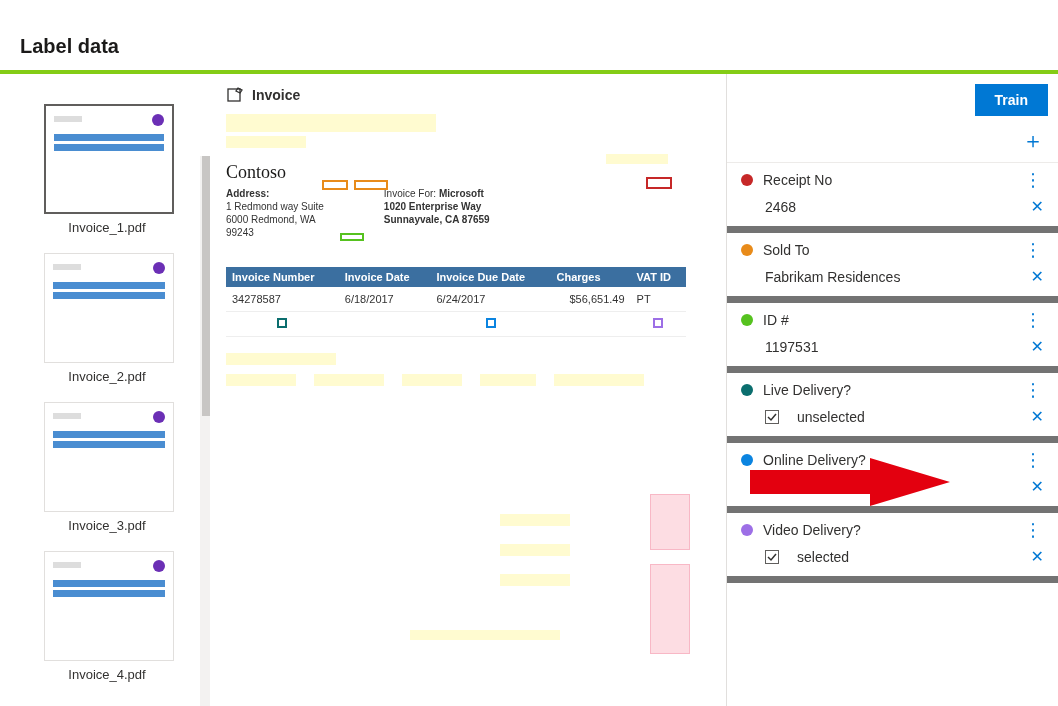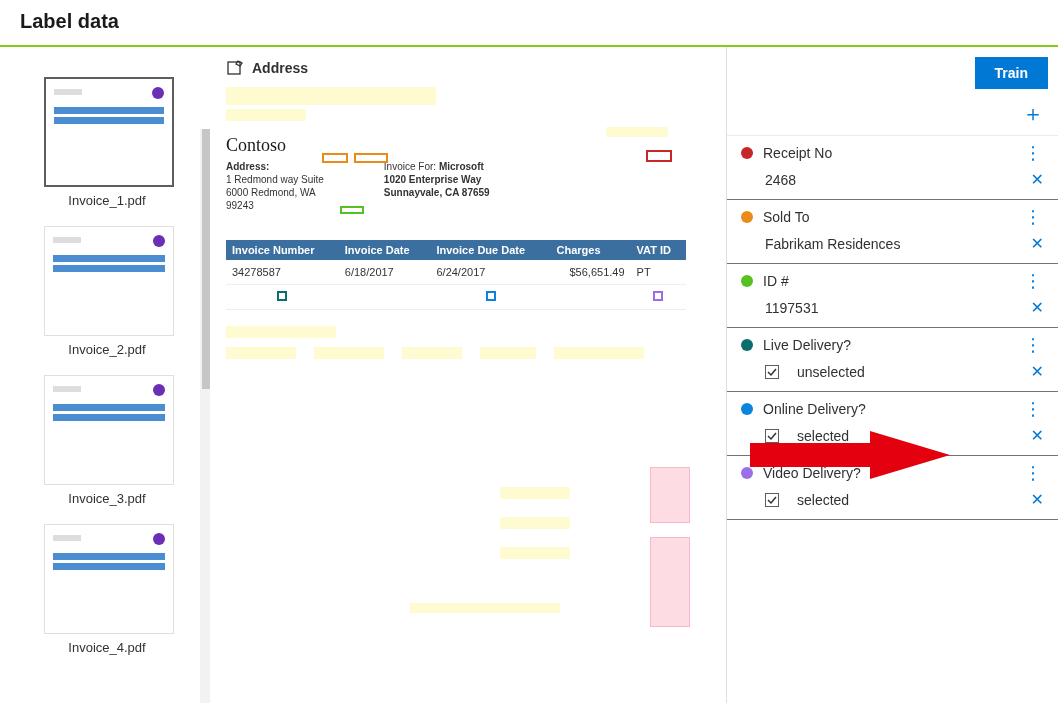--- a/index.html
+++ b/index.html
@@ -1,17 +1,17 @@
 <!DOCTYPE html>
 <html><head>
 <meta charset="utf-8">
 <style>
   * { box-sizing: border-box; margin: 0; padding: 0; }
   body { font-family: "Segoe UI", Arial, sans-serif; font-size: 13px; color: #323130; background: #fff; width: 1058px; height: 706px; overflow: hidden; }
-  .header { padding: 10px 20px 12px; border-bottom: 2px solid #84cc16; }
+  .header { padding: 10px 20px 12px; border-bottom: 4px solid #84cc16; margin-top: 25px; }
   .header h1 { font-size: 20px; font-weight: 600; color: #1b1a19; }
   .main { display: flex; height: calc(706px - 50px); }
   .sidebar { width: 210px; padding: 30px 20px 10px 44px; display: flex; flex-direction: column; gap: 18px; overflow: hidden; }
   .scrollbar-fake { position: absolute; left: 200px; top: 82px; width: 12px; height: 580px; background: #f3f2f1; }
   .scrollbar-fake::before { content:""; position:absolute; top:0; left:2px; width:8px; height:260px; background:#c8c6c4; }
   .thumb-card { width: 126px; position: relative; }
   .thumb-card.selected .thumb-prev { border: 2px solid #605e5c; }
   .thumb-prev { width: 130px; height: 110px; background: #fff; border: 1px solid #e1dfdd; position: relative; }
   .thumb-prev .hdr { position:absolute; top:10px; left:8px; width:28px; height:6px; background:#ddd; }
   .thumb-prev .row { position:absolute; left:8px; right:8px; height:7px; background:#4a8dd1; }
@@ -36,21 +36,21 @@
   .table th { background:#3b6fa0; color:#fff; font-weight:600; text-align:left; padding:4px 6px; }
   .table td { padding:6px 6px; color:#333; border-bottom:1px solid #eee; }
   .sq { display:inline-block; width:10px; height:10px; border:2px solid; }
   .pink-box { position:absolute; background:#fddde3; border:1px solid #f8b8c6; }
   .arrow { position:absolute; left:540px; top:384px; width:200px; height:48px; }
   .labels-pane { width: 332px; border-left: 1px solid #e1dfdd; display:flex; flex-direction:column; }
   .train-row { padding:10px 10px 8px; display:flex; justify-content:flex-end; }
   .train-btn { background:#0078d4; color:#fff; border:none; padding:8px 20px; font-size:14px; font-weight:600; cursor:pointer; }
   .add-row { display:flex; justify-content:flex-end; padding:6px 14px 10px; border-bottom:1px solid #edebe9; }
   .plus { font-size:22px; color:#0078d4; line-height:1; cursor:pointer; }
-  .field { border-bottom:1px solid #737373; padding:8px 14px 10px 14px; }
+  .field { border-bottom:7px solid #737373; padding:8px 14px 10px 14px; }
   .field-head { display:flex; align-items:center; gap:10px; }
   .dot { width:12px; height:12px; border-radius:50%; flex-shrink:0; }
   .field-name { flex:1; font-size:14px; color:#323130; }
   .vdots { color:#0078d4; font-size:18px; cursor:pointer; padding:0 2px; line-height:1; }
   .field-val-row { display:flex; align-items:center; gap:14px; margin-top:8px; padding-left:24px; }
   .field-val { flex:1; font-size:14px; }
   .chkbox { width:14px; height:14px; border:1px solid #605e5c; display:inline-flex; align-items:center; justify-content:center; margin-right:4px; }
   .chkbox svg{ display:block; }
   .xicon { color:#0078d4; font-size:16px; cursor:pointer; }
 </style>
@@ -108,21 +108,21 @@
   </div>
 
   <div class="canvas">
     <div class="toolbar">
       <span class="region-icon">
         <svg width="18" height="18" viewBox="0 0 18 18">
             <rect x="2" y="3" width="12" height="12" fill="none" stroke="#323130" stroke-width="1.3"></rect>
             <path d="M12 2 l4 2 -2 3 -4 -2 z" fill="none" stroke="#323130" stroke-width="1.3"></path>
           </svg>
       </span>
-      <span class="toolbar-label">Address</span>
+      <span class="toolbar-label">Invoice</span>
     </div>
 
     <div class="doc-area">
 
       <div class="hlt" style="left:0;top:0;width:210px;height:18px"></div>
       <div class="hlt" style="left:270;top:0;width:180px;height:14px"></div>
       <div class="hlt" style="left:0;top:22px;width:80px;height:12px"></div>
       <div class="hlt" style="left:380px;top:40px;width:62px;height:10px"></div>
 
       <div style="position:relative; padding-top:48px;">

